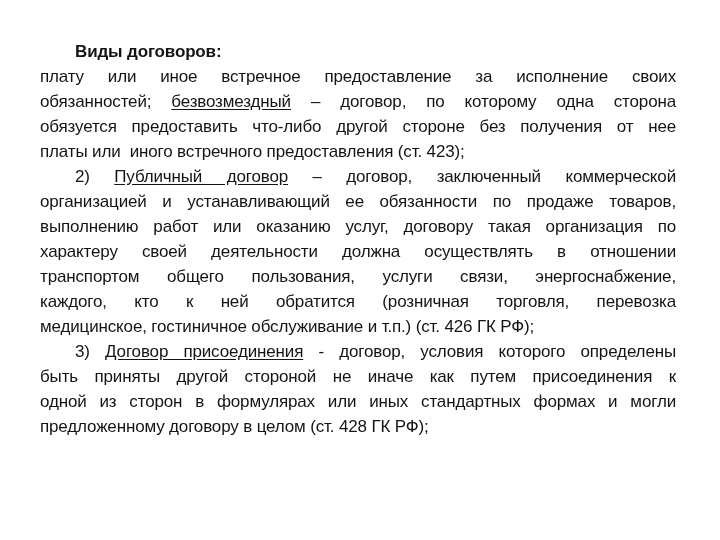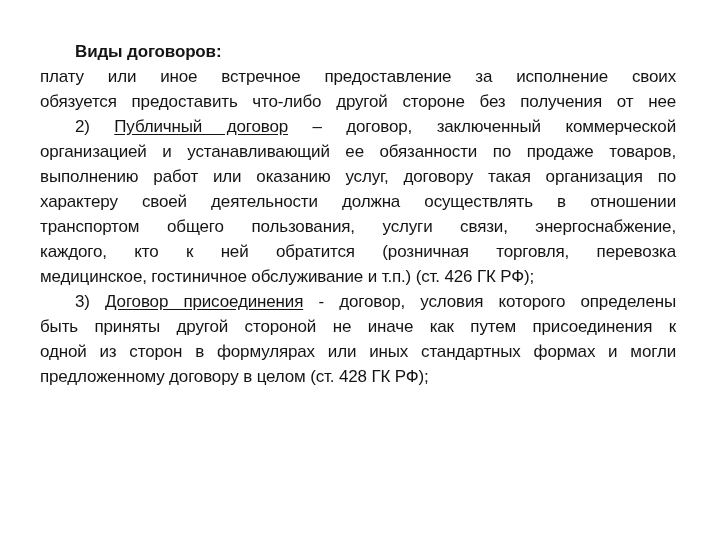--- a/index.html
+++ b/index.html
@@ -46,21 +46,23 @@
   }
 </style>
 </head>
 <body>
 
 <div class="slide" style="background: rgb(255, 255, 255);">
   <div class="textblock" style="color: rgb(20, 20, 20);">
     <div class="line title indent">Виды договоров:</div>
     <div>
         <div class="line"><span>плату или иное встречное предоставление за исполнение своих</span></div>
+        <div class="line"><span>обязанностей; </span><span class="u">безвозмездный</span><span> – договор, по которому одна сторона</span></div>
         <div class="line"><span>обязуется предоставить что-либо другой стороне без получения от нее</span></div>
+        <div class="line last"><span>платы или &nbsp;иного встречного предоставления (ст. 423);</span></div>
         <div class="line indent"><span>2) </span><span class="u">Публичный договор</span><span> – договор, заключенный коммерческой</span></div>
         <div class="line"><span>организацией и устанавливающий ее обязанности по продаже товаров,</span></div>
         <div class="line"><span>выполнению работ или оказанию услуг, договору такая организация по</span></div>
         <div class="line"><span>характеру своей деятельности должна осуществлять в отношении</span></div>
         <div class="line"><span>транспортом общего пользования, услуги связи, энергоснабжение,</span></div>
         <div class="line"><span>каждого, кто к ней обратится (розничная торговля, перевозка</span></div>
         <div class="line last"><span>медицинское, гостиничное обслуживание и т.п.) (ст. 426 ГК РФ);</span></div>
         <div class="line indent"><span>3) </span><span class="u">Договор присоединения</span><span> - договор, условия которого определены</span></div>
         <div class="line"><span>быть приняты другой стороной не иначе как путем присоединения к</span></div>
         <div class="line"><span>одной из сторон в формулярах или иных стандартных формах и могли</span></div>

